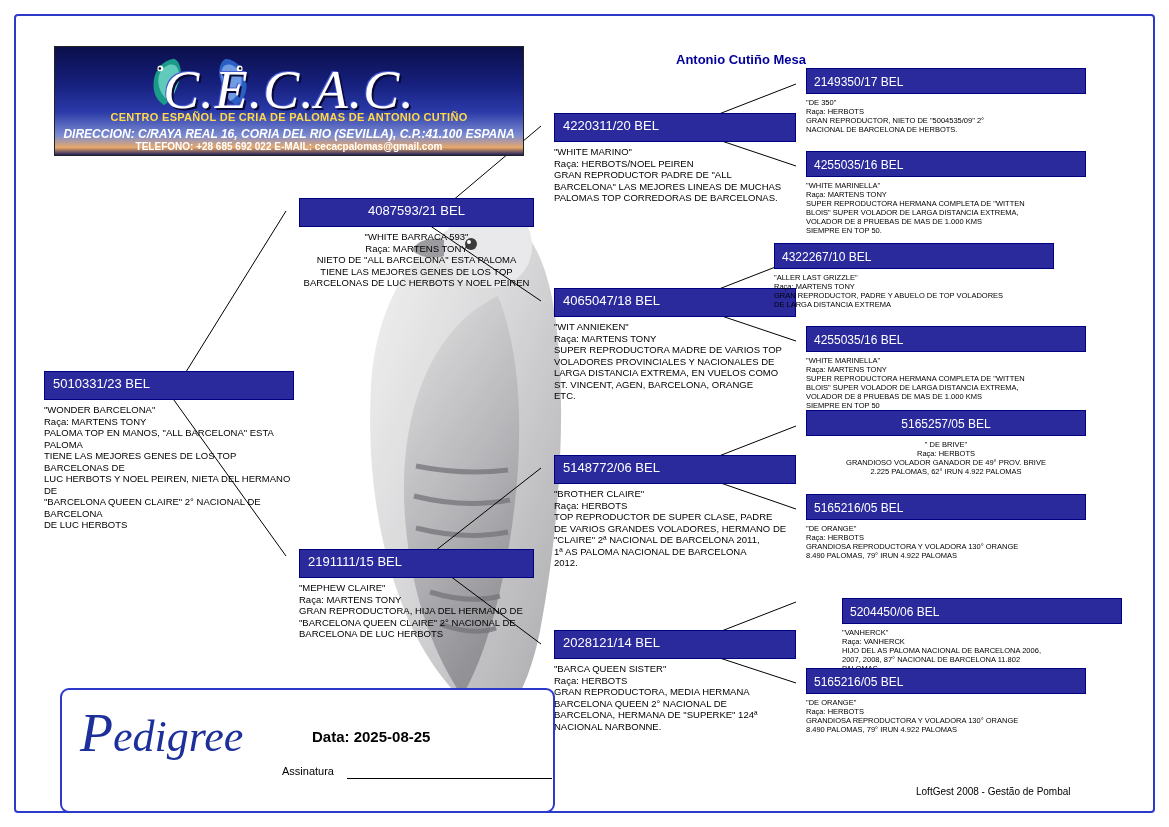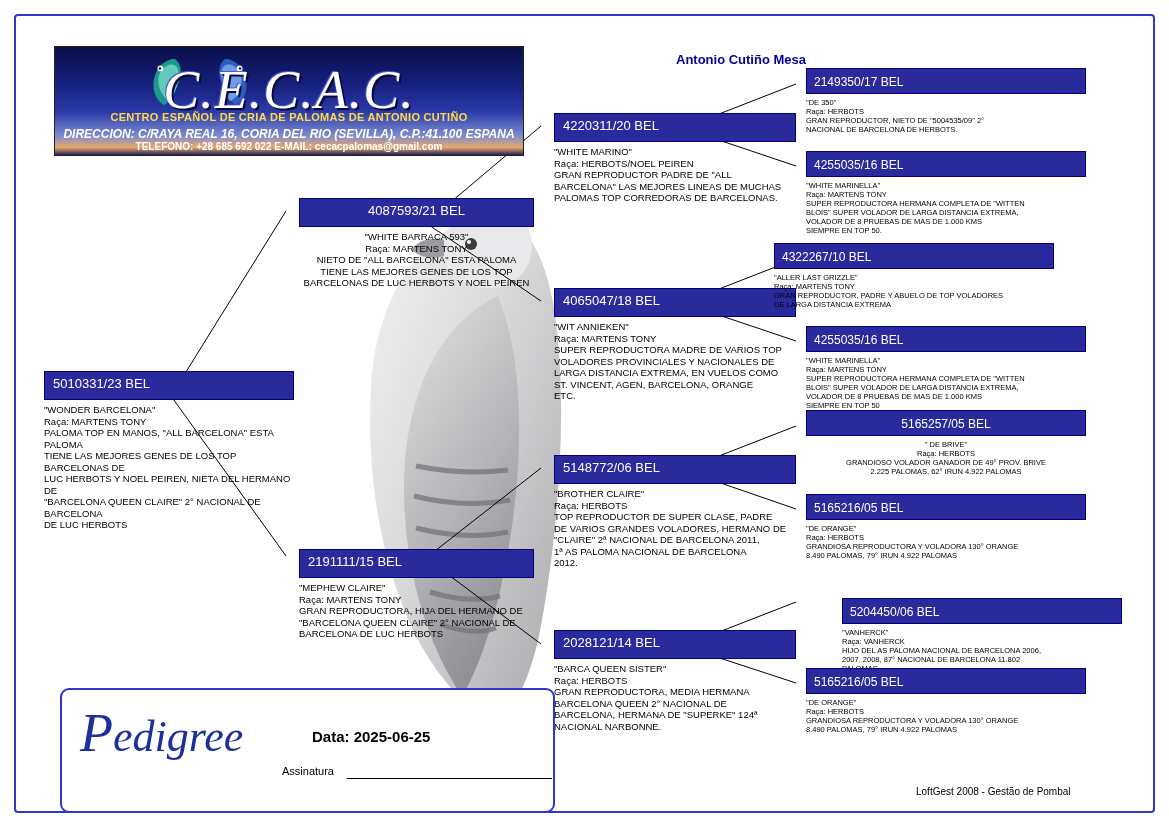--- a/index.html
+++ b/index.html
@@ -391,21 +391,21 @@
     <div class="node small" style="left:790px; top:652px; width:280px;">
       <div class="hdr">5165216/05 BEL</div>
       <div class="desc">"DE ORANGE"
 Raça: HERBOTS
 GRANDIOSA REPRODUCTORA Y VOLADORA 130° ORANGE
 8.490 PALOMAS,  79°  IRUN 4.922 PALOMAS</div>
     </div>
 
     <div id="ped-card">
       <div id="ped-word"><span class="cap">P</span><span>edigree</span></div>
-      <div id="data-label">Data: 2025-06-25</div>
+      <div id="data-label">Data: 2025-08-25</div>
       <div id="sign-label">Assinatura</div>
       <div id="sign-line"></div>
     </div>
 
     <div id="footer-note">LoftGest 2008 - Gestão de Pombal</div>
 
   </div>
 </div>
 
 </body></html>

